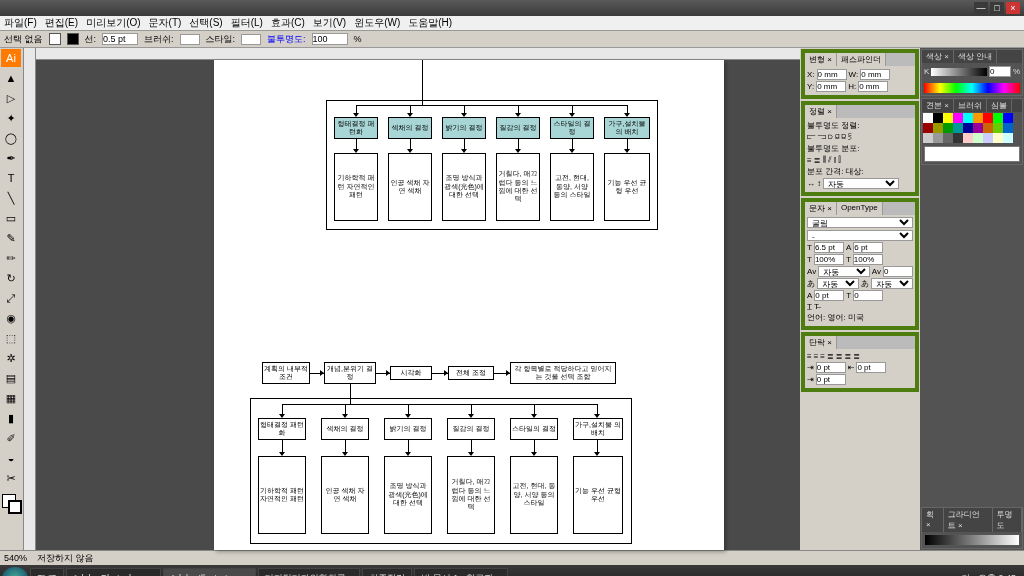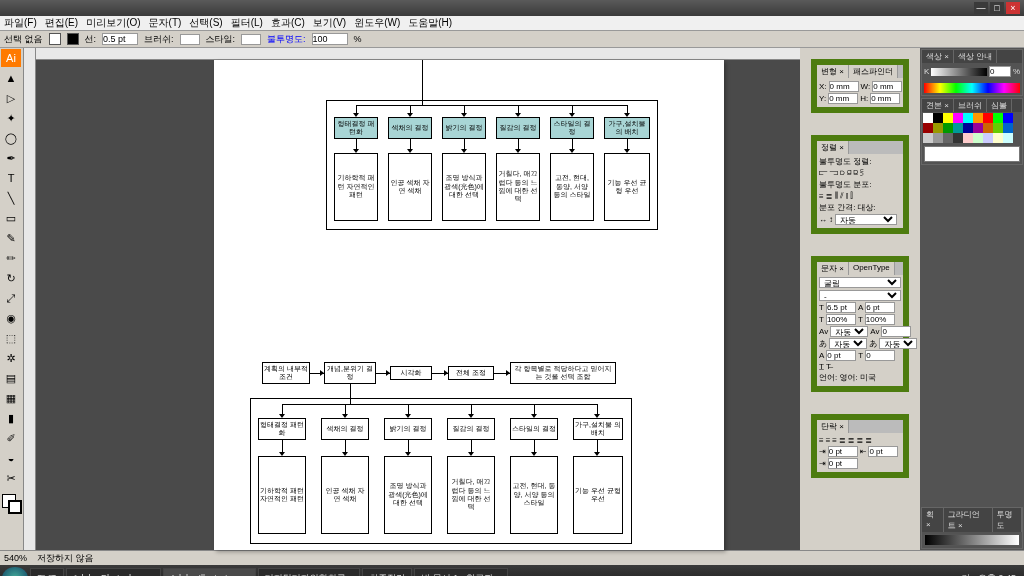--- a/index.html
+++ b/index.html
@@ -26,39 +26,39 @@
 .canvas-area{flex:1;background:#4a4a4a;position:relative;display:flex;justify-content:center}
 .rulerx{position:absolute;top:0;left:12px;right:0;height:12px;background:#e8e8e8;border-bottom:1px solid #888}
 .rulery{position:absolute;top:0;left:0;bottom:0;width:12px;background:#e8e8e8;border-right:1px solid #888}
 .artboard{position:absolute;background:#fff;left:190px;top:12px;width:510px;height:490px;box-shadow:2px 2px 4px rgba(0,0,0,.3)}
 .dbox{position:absolute;border:1px solid #000;background:#fff;text-align:center;font-size:7px;display:flex;align-items:center;justify-content:center;line-height:1.2;padding:1px}
 .dbox.teal{background:#a8d5d5}
 .dline{position:absolute;background:#000}
 .arrow{position:absolute;width:0;height:0;border-left:3px solid transparent;border-right:3px solid transparent;border-top:4px solid #000}
 .panels-r{width:120px;background:#d4d0c8;display:flex;flex-direction:column;font-size:8px}
 .panels-r2{width:104px;background:#535353;display:flex;flex-direction:column;font-size:8px;color:#ddd}
-.panel{border:6px solid #4d7c0f;margin:11px;background:#d4d0c8}
+.panel{border:4px solid #4d7c0f;margin:1px;background:#d4d0c8}
 .panel2{border:1px solid #666;margin:1px;background:#535353}
 .ptabs{display:flex;font-size:8px;background:#bbb}
 .ptabs span{padding:1px 4px;background:#d4d0c8;border-right:1px solid #999}
 .ptabs2{display:flex;font-size:8px;background:#444}
 .ptabs2 span{padding:1px 4px;border-right:1px solid #666}
 .pbody{padding:2px;font-size:8px}
 .pinput{width:30px;height:11px;font-size:8px;border:1px solid #999;background:#fff}
 .row{display:flex;align-items:center;gap:2px;margin:1px 0}
 .swatches{display:flex;flex-wrap:wrap;padding:1px}
 .sw{width:10px;height:10px}
 .gradbar{height:12px;background:linear-gradient(90deg,#000,#fff);border:1px solid #555;margin:2px}
 .statusbar{height:15px;background:#d4d0c8;border-top:1px solid #888;display:flex;align-items:center;padding:0 4px;font-size:9px;gap:10px}
 .taskbar{height:26px;background:linear-gradient(#3a3a3a,#1a1a1a);display:flex;align-items:center;padding:0 2px;gap:2px}
 .taskbar .start{width:26px;height:22px;background:radial-gradient(circle,#4a9 0%,#146 100%);border-radius:50%;cursor:pointer}
 .tbtn{height:20px;padding:0 6px;background:#2a2a2a;color:#ddd;font-size:9px;display:flex;align-items:center;border:1px solid #444;cursor:pointer}
 .tbtn.active{background:#4a4a4a}
 .tray{margin-left:auto;color:#ddd;font-size:9px;padding:0 6px}
-select.pinput{width:62px}
+select.pinput{width:76px}
 </style>
 </head>
 <body>
 
 <div class="titlebar">
   <div class="spacer"></div>
   <div class="winbtns">
     <span>—</span>
     <span>□</span>
     <span class="close">×</span>

